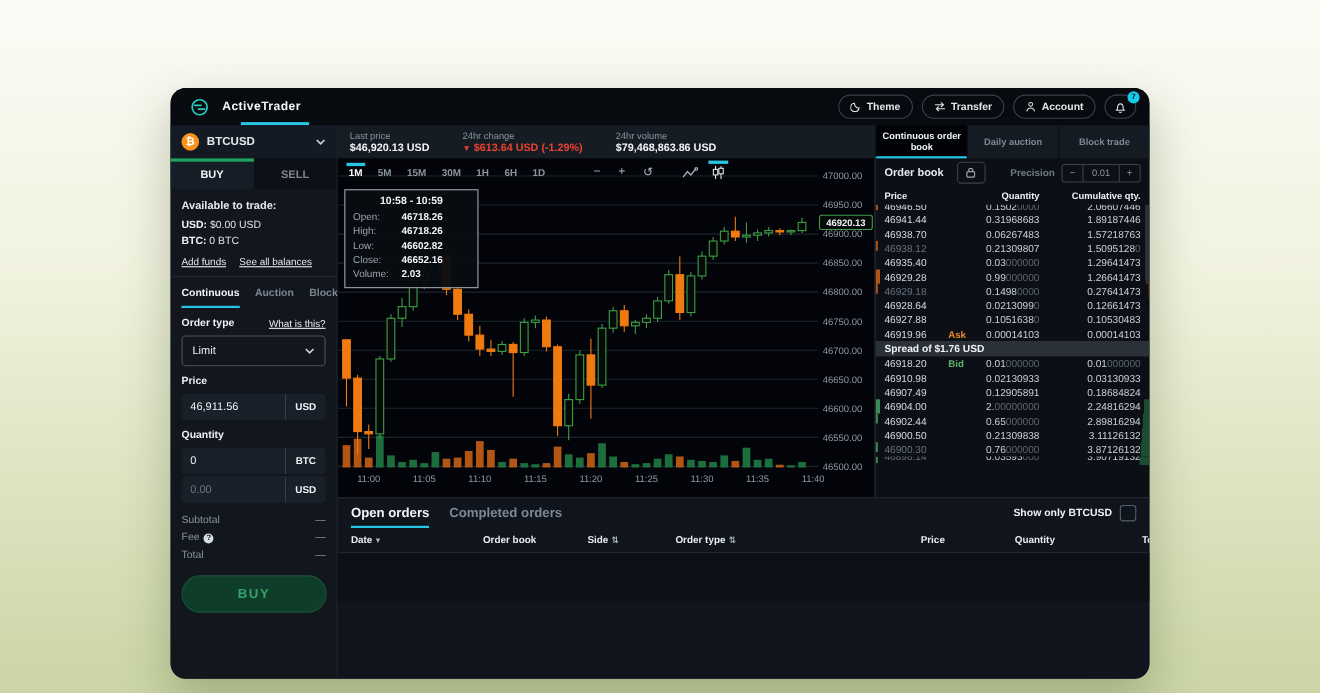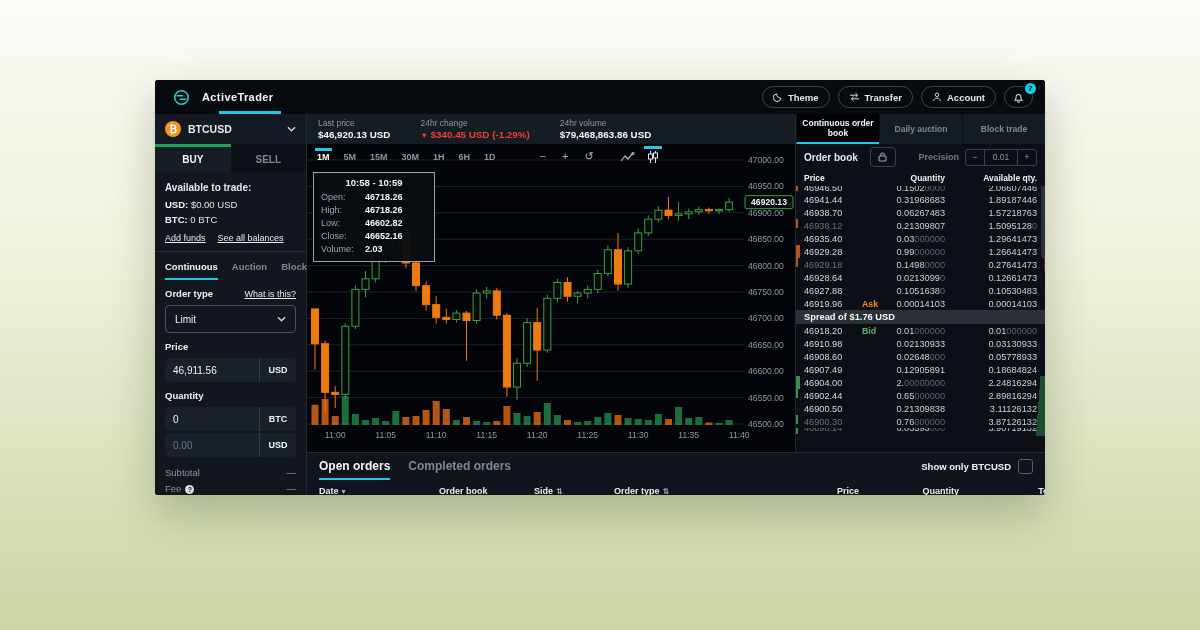--- a/index.html
+++ b/index.html
@@ -1,20 +1,20 @@
 <!DOCTYPE html>
 <html><head>
 <meta charset="utf-8">
 <style>
   html,body{margin:0;padding:0;width:1200px;height:630px;overflow:hidden;
     font-family:"Liberation Sans","DejaVu Sans",sans-serif;}
   .page{position:relative;width:1200px;height:630px;
     background:linear-gradient(180deg,#fcfbf7 0%,#f1f2de 40%,#cbd5a5 100%);}
-  .window{position:absolute;left:155px;top:80px;width:890px;height:415px;
-    background:#10151d;border-radius:3px;box-shadow:0 18px 45px rgba(40,60,20,.28);
+  .window{position:absolute;left:155px;top:80px;width:890px;height:537px;
+    background:#10151d;border-radius:14px;box-shadow:0 18px 45px rgba(40,60,20,.28);
     overflow:hidden;color:#e4e9ee;}
   
   .titlebar{position:absolute;left:0;top:0;right:0;height:34px;background:#070a0f;
     display:flex;align-items:center;justify-content:space-between;}
   .brand{display:flex;align-items:center;gap:12px;margin-left:18px;position:relative;height:100%;}
   .app-title{font-size:11px;font-weight:bold;letter-spacing:.4px;color:#f2f5f8;}
   .title-underline{position:absolute;left:46px;bottom:0;width:62px;height:3px;background:#29c5e5;}
   .tb-actions{display:flex;gap:8px;margin-right:12px;}
   .tb-btn{display:flex;align-items:center;gap:5px;height:22px;padding:0 10px;border:1px solid #3a424d;
     border-radius:12px;background:transparent;color:#e2e7ec;font-size:9.5px;font-weight:bold;cursor:pointer;}
@@ -264,21 +264,21 @@
     <div class="center">
       <div class="stats">
         <div class="stat">
           <div class="sl">Last price</div>
           <div class="sv">$46,920.13 USD</div>
         </div>
         <div class="stat">
           <div class="sl">24hr change</div>
           <div class="sv neg">
             <span style="font-size:7.5px;">▼</span>
-            <span>$340.45 USD (-1.29%)</span>
+            <span>$613.64 USD (-1.29%)</span>
           </div>
         </div>
         <div class="stat">
           <div class="sl">24hr volume</div>
           <div class="sv">$79,468,863.86 USD</div>
         </div>
       </div>
       <div class="chart-wrap">
         <div class="chart-toolbar">
           <span id="intervals" style="display:flex;">
@@ -516,21 +516,21 @@
           <span class="stepper">
             <button class="step-btn">−</button>
             <span class="step-val">0.01</span>
             <button class="step-btn">+</button>
           </span>
         </span>
       </div>
       <div class="ob-cols" id="ob-cols">
           <span class="c1">Price</span>
           <span class="c2">Quantity</span>
-          <span class="c3">Available qty.</span>
+          <span class="c3">Cumulative qty.</span>
         </div>
       <div class="ob-body" id="ob-body">
 
       <div class="ob-row" style="height: 7px; overflow: hidden; align-items: flex-end;">
             <div class="tickbar a" style="width: 2px; height: 70%;"></div>
             <div class="rowin">
               <span class="ob-price">46946.50</span>
               <span class="side-lab ask"></span>
               <span class="ob-qty"><span>0.1502</span><span class="dimz">0000</span></span>
               <span class="ob-cum"><span>2.06607446</span></span>
@@ -630,29 +630,20 @@
               <span class="ob-cum"><span>0.01</span><span class="dimz">000000</span></span>
             </div>
             <div class="depth b" style="width: 0px;"></div>
           </div>
           <div class="ob-row">
             <div class="rowin">
               <span class="ob-price">46910.98</span>
               <span class="side-lab bid"></span>
               <span class="ob-qty"><span>0.02130933</span></span>
               <span class="ob-cum"><span>0.03130933</span></span>
-            </div>
-            <div class="depth b" style="width: 0.1px;"></div>
-          </div>
-          <div class="ob-row">
-            <div class="rowin">
-              <span class="ob-price">46908.60</span>
-              <span class="side-lab bid"></span>
-              <span class="ob-qty"><span>0.02648</span><span class="dimz">000</span></span>
-              <span class="ob-cum"><span>0.05778933</span></span>
             </div>
             <div class="depth b" style="width: 0.1px;"></div>
           </div>
           <div class="ob-row">
             <div class="rowin">
               <span class="ob-price">46907.49</span>
               <span class="side-lab bid"></span>
               <span class="ob-qty"><span>0.12905891</span></span>
               <span class="ob-cum"><span>0.18684824</span></span>
             </div>

